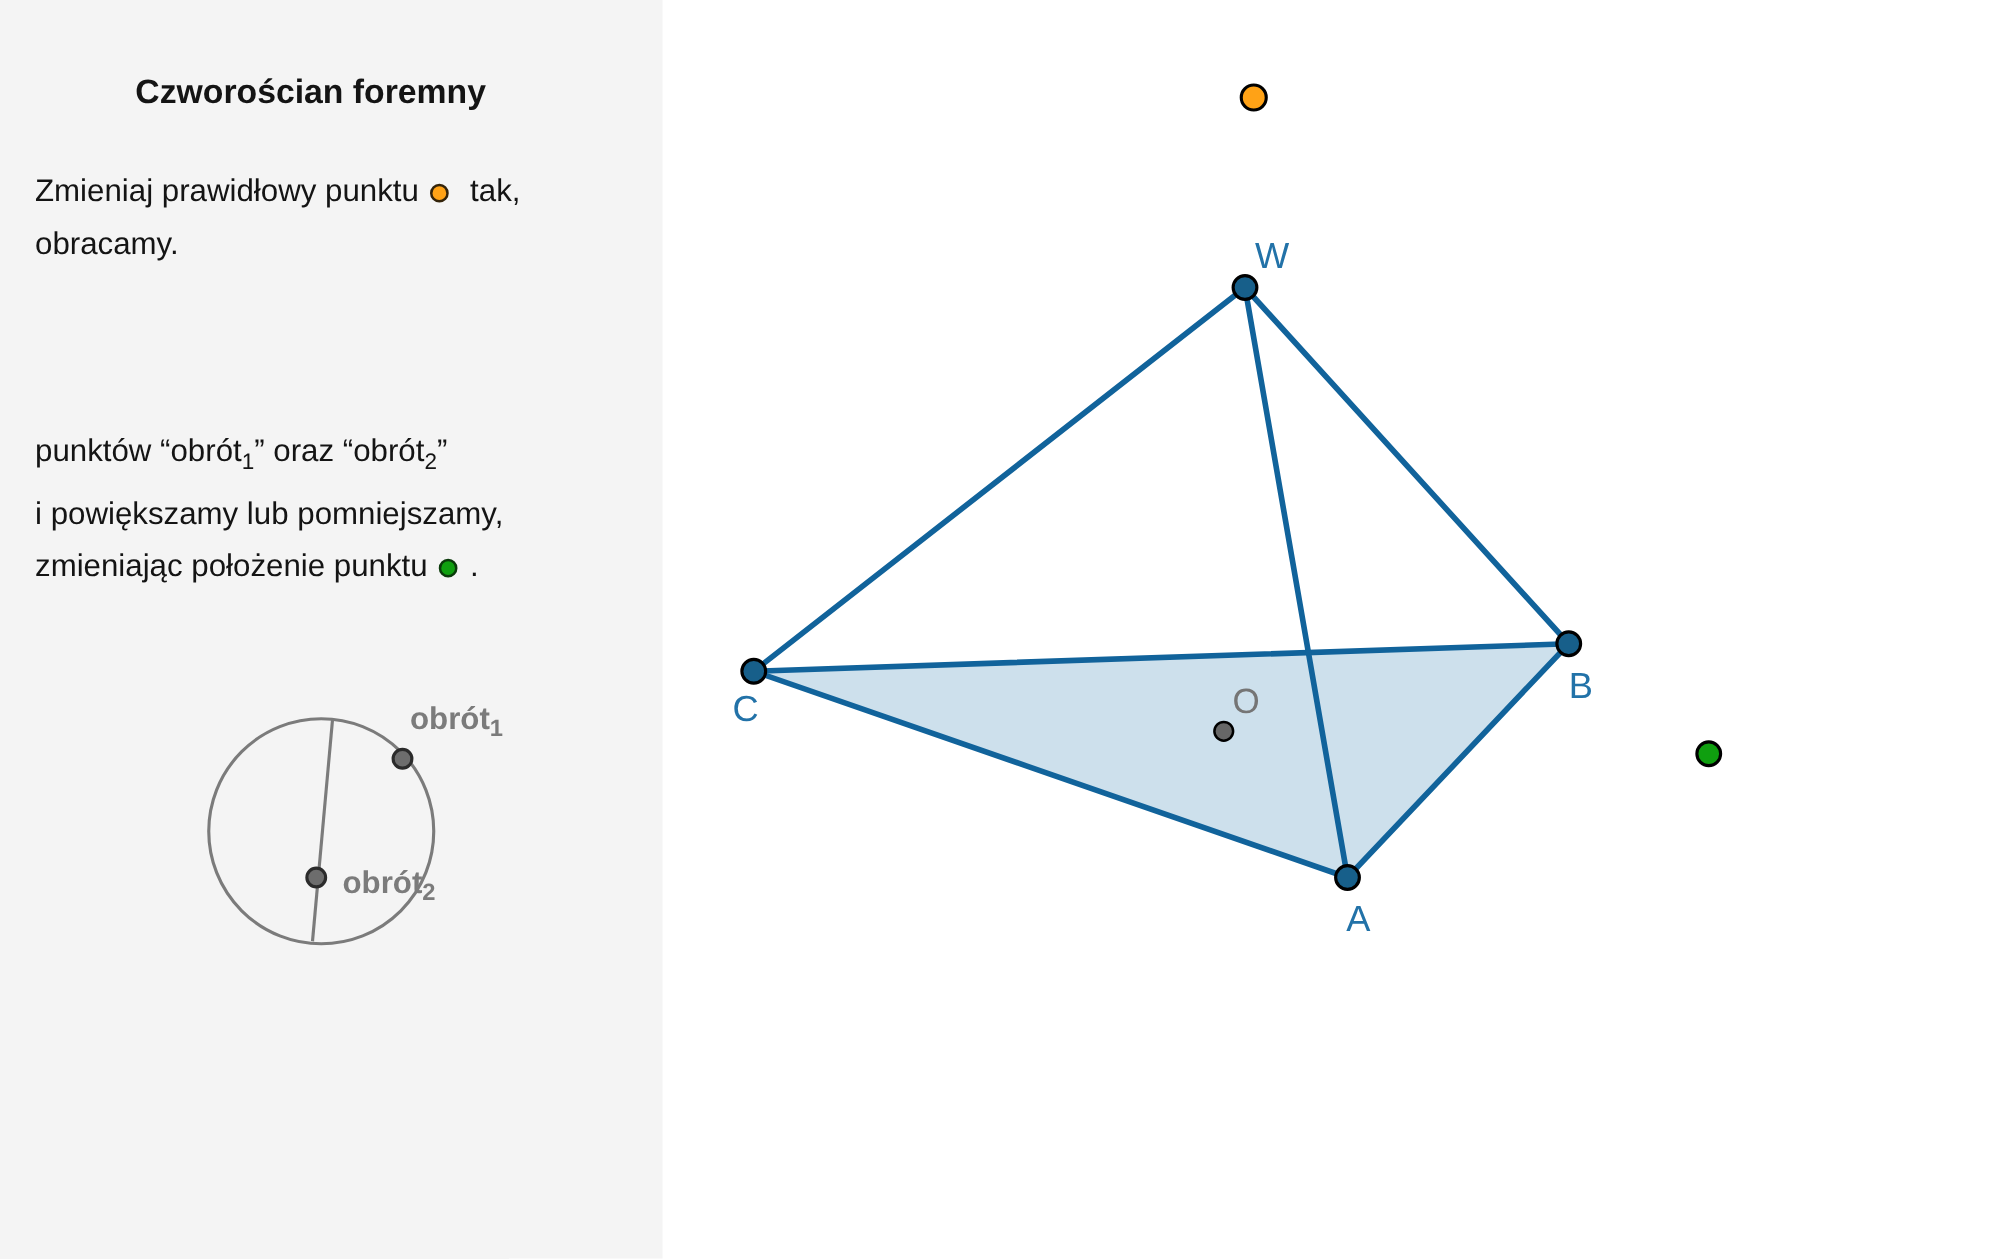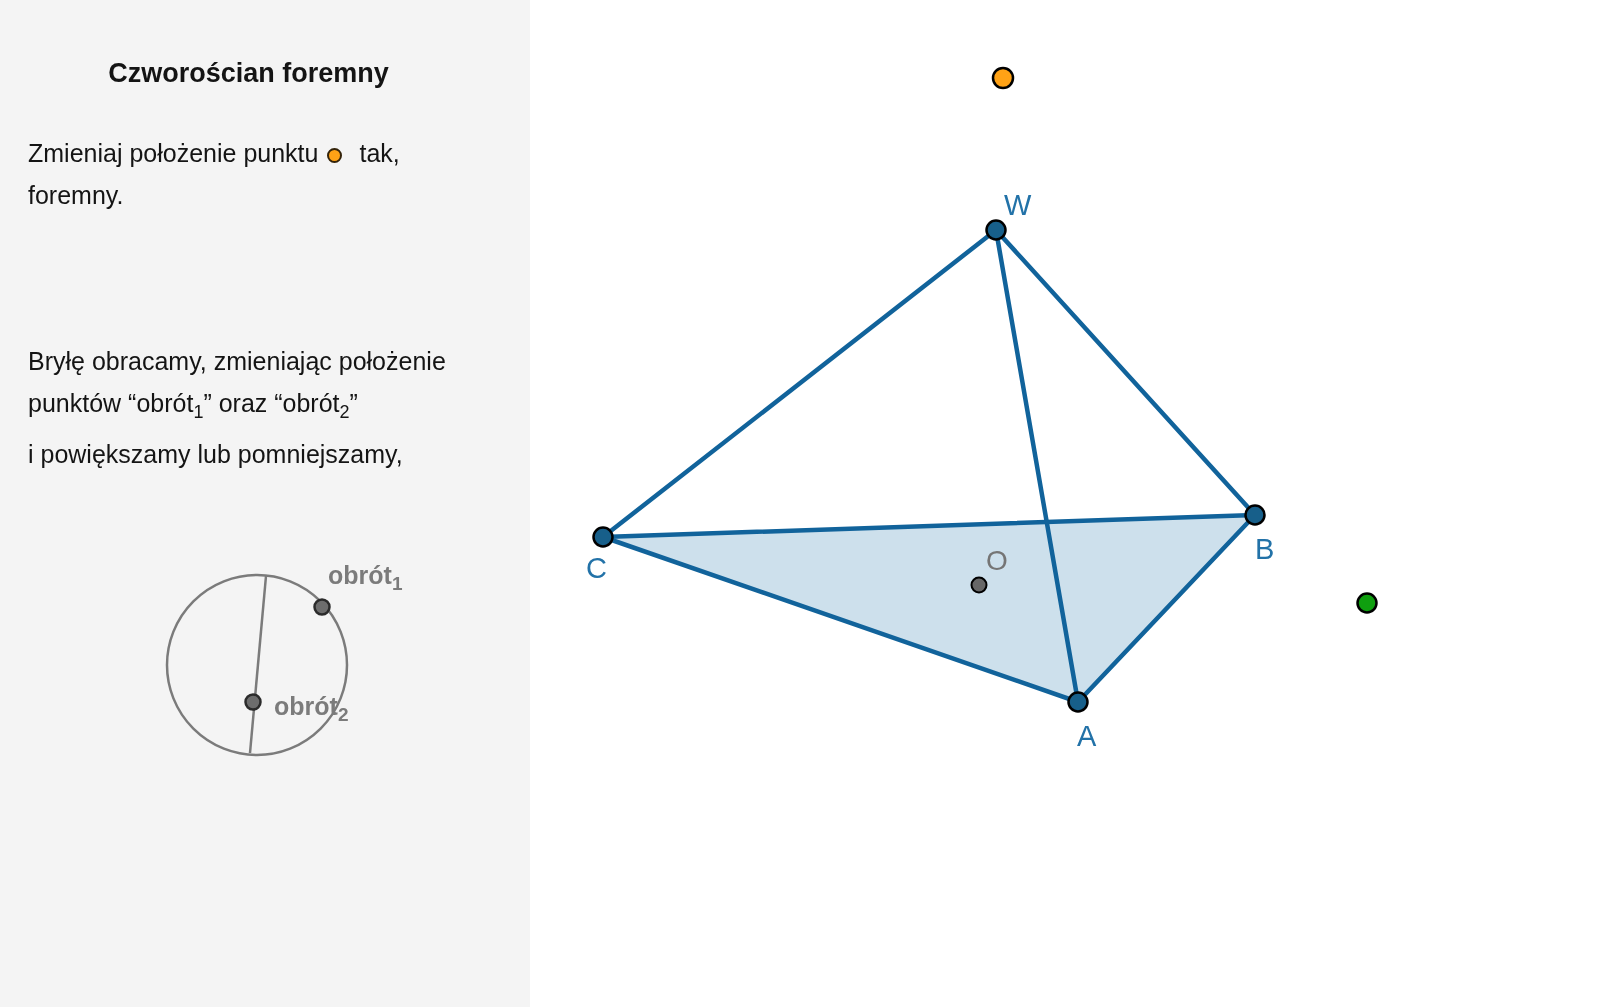--- a/index.html
+++ b/index.html
@@ -81,28 +81,28 @@
 </head>
 <body>
 
 <div class="app">
 
   <aside class="sidebar">
 
     <h1 class="title">Czworościan foremny</h1>
 
     <div class="para para-1">
-      <div><span>Zmieniaj położenie punktu</span><span class="inline-dot orange"></span><span>tak,</span></div>
-      <div>foremny.</div>
+      <div><span>Zmieniaj prawidłowy punktu</span><span class="inline-dot orange"></span><span>tak,</span></div>
+      <div>obracamy.</div>
     </div>
 
     <div class="para para-2">
-      <div>Bryłę obracamy, zmieniając położenie</div>
       <div><span>punktów “obrót</span><span class="subs">1</span><span>” oraz “obrót</span><span class="subs">2</span><span>”</span></div>
       <div>i powiększamy lub pomniejszamy,</div>
+      <div><span>zmieniając położenie punktu</span><span class="inline-dot green"></span><span>.</span></div>
     </div>
 
     <svg class="widget-svg" viewBox="0 0 186 186">
       <circle class="ring" cx="93" cy="92" r="90"></circle>
       <line x1="102" y1="3" x2="86" y2="180"></line>
       <circle class="handle" cx="158" cy="34" r="7.5"></circle>
       <circle class="handle" cx="89" cy="129" r="7.5"></circle>
     </svg>
     <div class="wlabel wlabel-1"><span>obrót</span><span class="subs">1</span></div>
     <div class="wlabel wlabel-2"><span>obrót</span><span class="subs">2</span></div>

